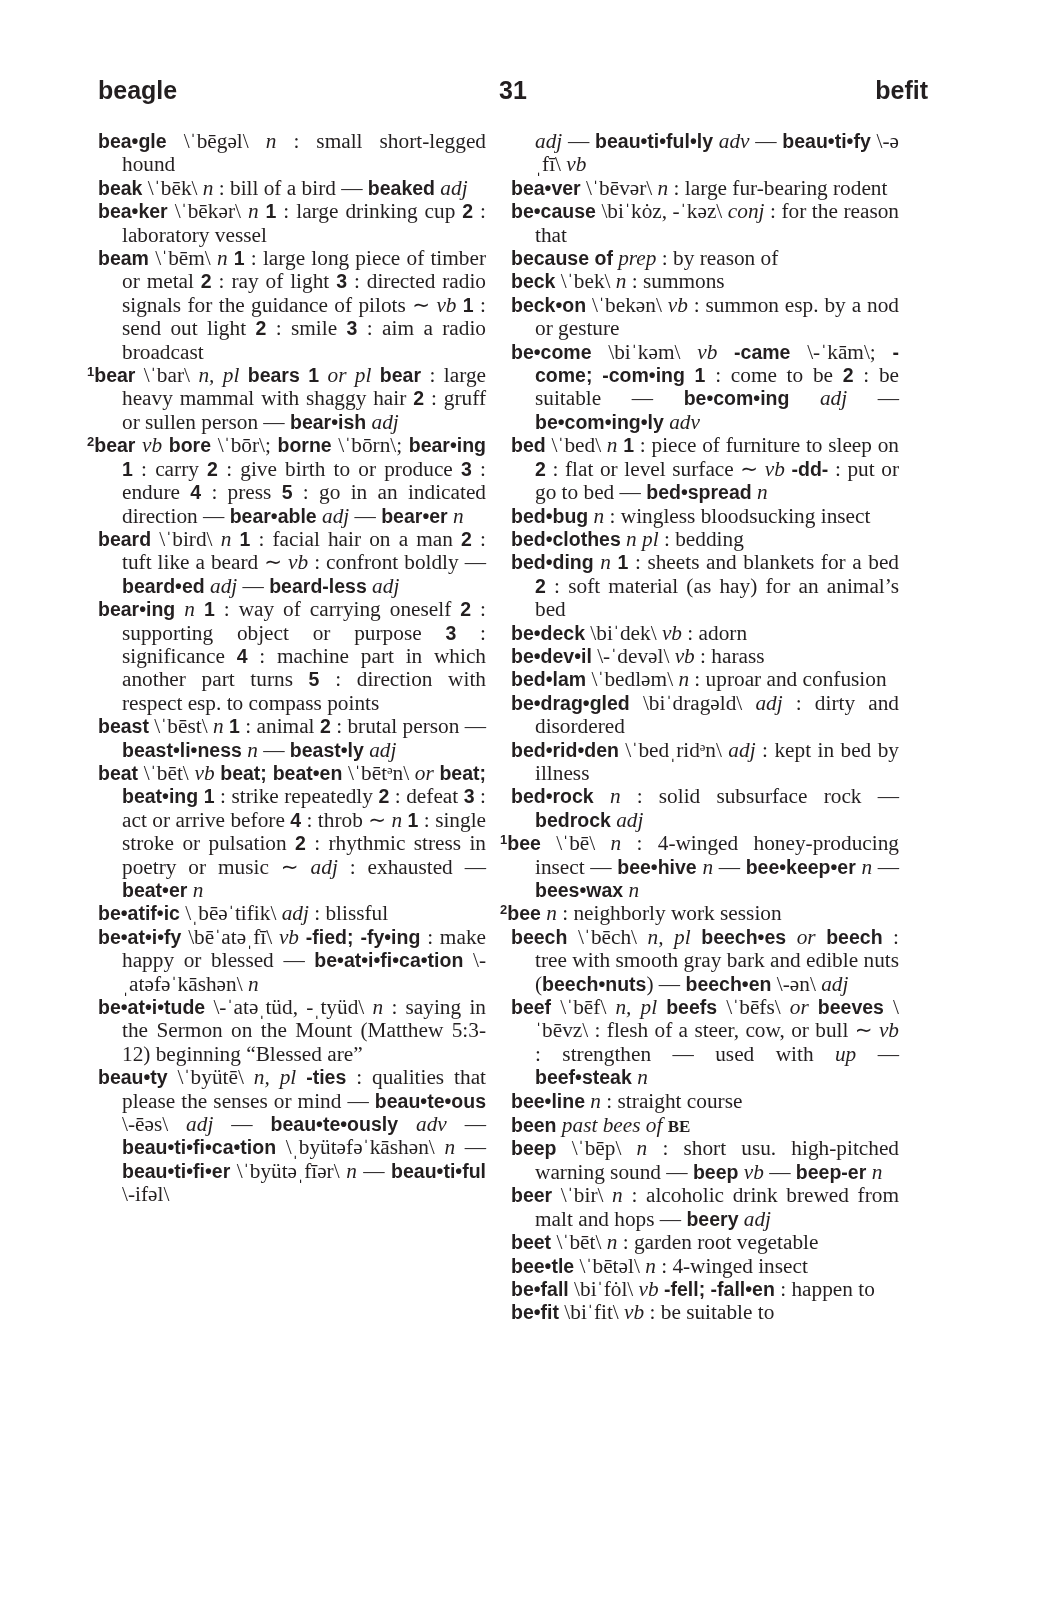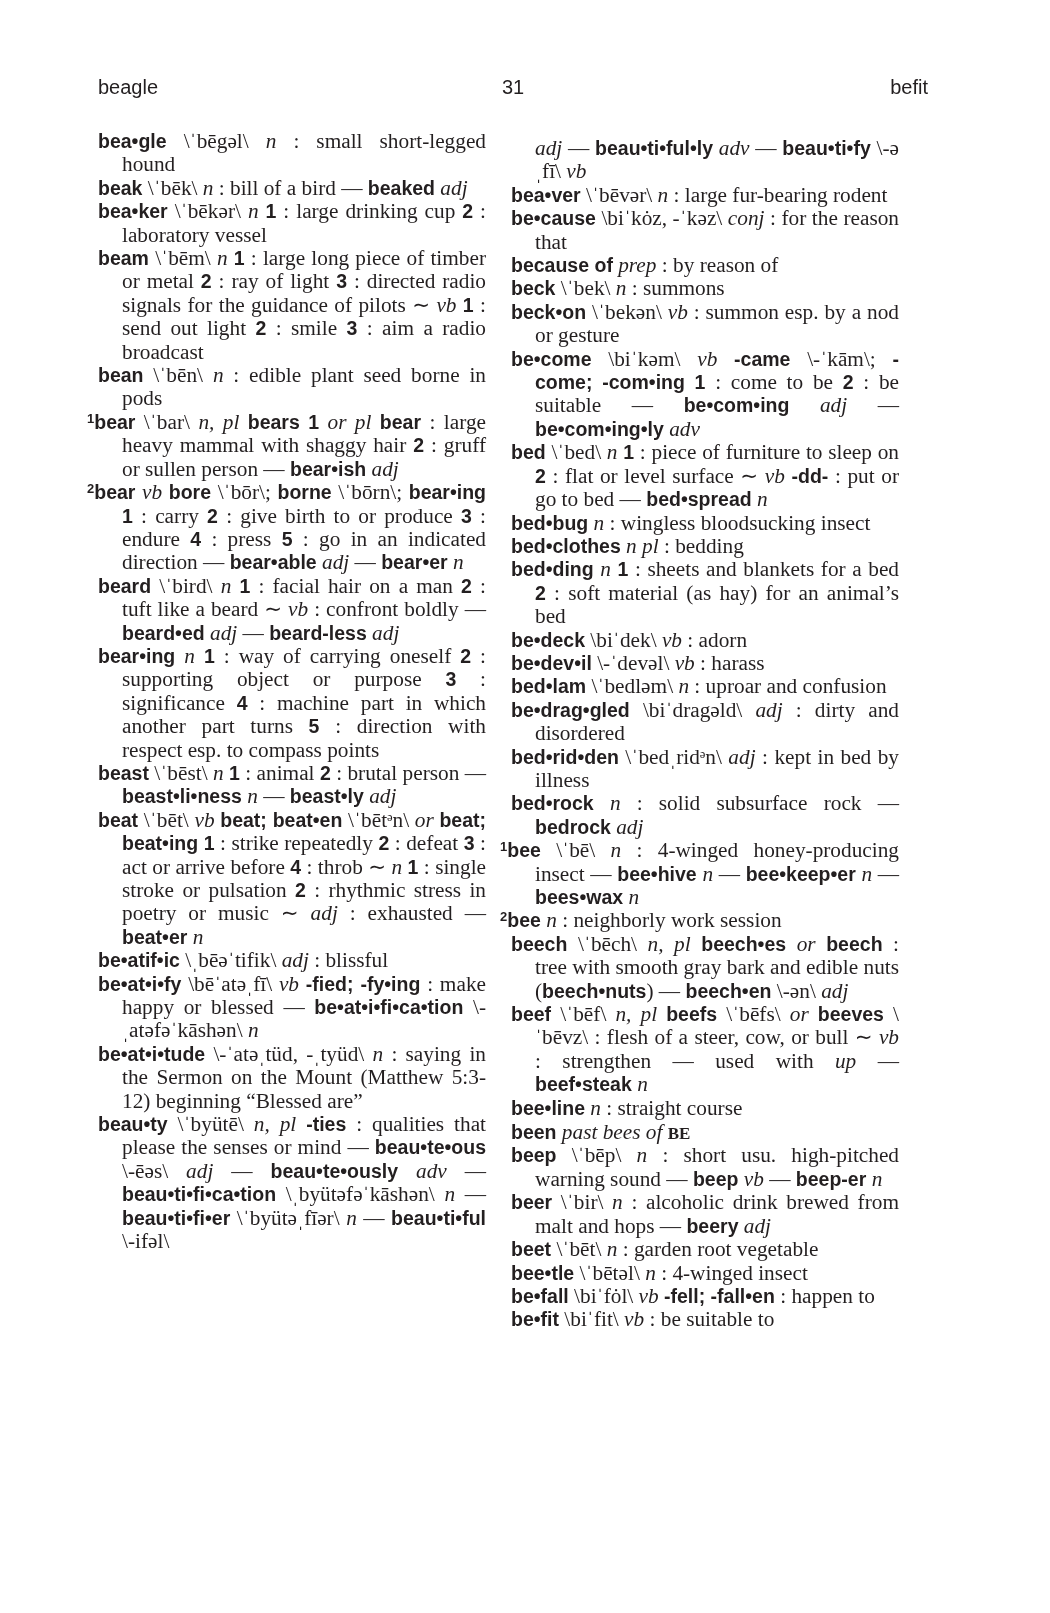--- a/index.html
+++ b/index.html
@@ -1,27 +1,27 @@
 <!DOCTYPE html>
 <html><head>
 <meta charset="utf-8">
 <style>
   html, body { margin:0; padding:0; background:#ffffff; }
   body { width:1050px; height:1613px; position:relative; overflow:hidden; color:#231f20; }
   .header { position:absolute; top:76px; left:98px; width:830px; height:34px;
-    font-family:"Liberation Sans", sans-serif; font-weight:normal; font-size:20px; }
+    font-family:"Liberation Sans", sans-serif; font-weight:bold; font-size:25px; }
   .header .left { position:absolute; left:0; top:0; }
   .header .center { position:absolute; left:0; width:100%; text-align:center; top:0; }
   .header .right { position:absolute; right:0; top:0;margin-left:40px; }
   .col { position:absolute; top:130px; width:388px;
     font-family:"Liberation Serif", serif; font-size:21.3px; line-height:23.4px; text-align:justify; }
   .col.left { left:98px; }
   .col.right { left:511px; }
   .entry { padding-left:24px; text-indent:-24px; margin:0; }
-  .entry.cont { padding-left:24px; text-indent:0;margin-top:7px; }
+  .entry.cont { padding-left:24px; text-indent:0; }
   .b { font-family:"Liberation Sans", sans-serif; font-weight:bold; font-size:19.5px; }
   .n { font-family:"Liberation Sans", sans-serif; font-weight:bold; font-size:19.5px; }
   .i { font-style:italic; }
   .s { font-family:"Liberation Sans", sans-serif; font-weight:bold; font-size:13px; vertical-align:6px; line-height:0; }
   .sc { font-variant:small-caps; font-weight:bold; font-size:24px; }
   .homo { margin-left:-11px; }
 </style>
 </head>
 <body>
 
@@ -29,21 +29,20 @@
   <span class="left">beagle</span>
   <span class="center">31</span>
   <span class="right">befit</span>
 </div>
 
 <div class="col left">
     <p class="entry"><span class="b">bea•gle</span><span class="r"> \ˈbēgəl\ </span><span class="i">n</span><span class="r"> : small short-legged hound</span></p>
     <p class="entry"><span class="b">beak</span><span class="r"> \ˈbēk\ </span><span class="i">n</span><span class="r"> : bill of a bird — </span><span class="b">beaked</span><span class="r"> </span><span class="i">adj</span></p>
     <p class="entry"><span class="b">bea•ker</span><span class="r"> \ˈbēkər\ </span><span class="i">n</span><span class="r">  </span><span class="n">1</span><span class="r"> : large drinking cup  </span><span class="n">2</span><span class="r"> : laboratory vessel</span></p>
     <p class="entry"><span class="b">beam</span><span class="r"> \ˈbēm\ </span><span class="i">n</span><span class="r">  </span><span class="n">1</span><span class="r"> : large long piece of timber or metal  </span><span class="n">2</span><span class="r"> : ray of light  </span><span class="n">3</span><span class="r"> : directed radio signals for the guidance of pilots ∼ </span><span class="i">vb</span><span class="r">  </span><span class="n">1</span><span class="r"> : send out light  </span><span class="n">2</span><span class="r"> : smile  </span><span class="n">3</span><span class="r"> : aim a radio broadcast</span></p>
-    <p class="entry"><span class="b">bean</span><span class="r"> \ˈbēn\ </span><span class="i">n</span><span class="r"> : edible plant seed borne in pods</span></p>
     <p class="entry"><span class="s homo">1</span><span class="b">bear</span><span class="r"> \ˈbar\ </span><span class="i">n, pl</span><span class="r"> </span><span class="b">bears</span><span class="r">  </span><span class="n">1</span><span class="r"> </span><span class="i">or pl</span><span class="r"> </span><span class="b">bear</span><span class="r"> : large heavy mammal with shaggy hair  </span><span class="n">2</span><span class="r"> : gruff or sullen person — </span><span class="b">bear•ish</span><span class="r"> </span><span class="i">adj</span></p>
     <p class="entry"><span class="s homo">2</span><span class="b">bear</span><span class="r"> </span><span class="i">vb</span><span class="r"> </span><span class="b">bore</span><span class="r"> \ˈbōr\; </span><span class="b">borne</span><span class="r"> \ˈbōrn\; </span><span class="b">bear•ing</span><span class="r">  </span><span class="n">1</span><span class="r"> : carry  </span><span class="n">2</span><span class="r"> : give birth to or produce  </span><span class="n">3</span><span class="r"> : endure  </span><span class="n">4</span><span class="r"> : press  </span><span class="n">5</span><span class="r"> : go in an indicated direction — </span><span class="b">bear•able</span><span class="r"> </span><span class="i">adj</span><span class="r"> — </span><span class="b">bear•er</span><span class="r"> </span><span class="i">n</span></p>
     <p class="entry"><span class="b">beard</span><span class="r"> \ˈbird\ </span><span class="i">n</span><span class="r">  </span><span class="n">1</span><span class="r"> : facial hair on a man  </span><span class="n">2</span><span class="r"> : tuft like a beard ∼ </span><span class="i">vb</span><span class="r"> : confront boldly — </span><span class="b">beard•ed</span><span class="r"> </span><span class="i">adj</span><span class="r"> — </span><span class="b">beard-less</span><span class="r"> </span><span class="i">adj</span></p>
     <p class="entry"><span class="b">bear•ing</span><span class="r"> </span><span class="i">n</span><span class="r">  </span><span class="n">1</span><span class="r"> : way of carrying oneself  </span><span class="n">2</span><span class="r"> : supporting object or purpose  </span><span class="n">3</span><span class="r"> : significance  </span><span class="n">4</span><span class="r"> : machine part in which another part turns  </span><span class="n">5</span><span class="r"> : direction with respect esp. to compass points</span></p>
     <p class="entry"><span class="b">beast</span><span class="r"> \ˈbēst\ </span><span class="i">n</span><span class="r">  </span><span class="n">1</span><span class="r"> : animal  </span><span class="n">2</span><span class="r"> : brutal person — </span><span class="b">beast•li•ness</span><span class="r"> </span><span class="i">n</span><span class="r"> — </span><span class="b">beast•ly</span><span class="r"> </span><span class="i">adj</span></p>
     <p class="entry"><span class="b">beat</span><span class="r"> \ˈbēt\ </span><span class="i">vb</span><span class="r"> </span><span class="b">beat; beat•en</span><span class="r"> \ˈbētᵊn\ </span><span class="i">or</span><span class="r"> </span><span class="b">beat; beat•ing</span><span class="r">  </span><span class="n">1</span><span class="r"> : strike repeatedly  </span><span class="n">2</span><span class="r"> : defeat  </span><span class="n">3</span><span class="r"> : act or arrive before  </span><span class="n">4</span><span class="r"> : throb ∼ </span><span class="i">n</span><span class="r">  </span><span class="n">1</span><span class="r"> : single stroke or pulsation  </span><span class="n">2</span><span class="r"> : rhythmic stress in poetry or music ∼ </span><span class="i">adj</span><span class="r"> : exhausted — </span><span class="b">beat•er</span><span class="r"> </span><span class="i">n</span></p>
     <p class="entry"><span class="b">be•atif•ic</span><span class="r"> \ˌbēəˈtifik\ </span><span class="i">adj</span><span class="r"> : blissful</span></p>
     <p class="entry"><span class="b">be•at•i•fy</span><span class="r"> \bēˈatəˌfī\ </span><span class="i">vb</span><span class="r"> </span><span class="b">-fied; -fy•ing</span><span class="r"> : make happy or blessed — </span><span class="b">be•at•i•fi•ca•tion</span><span class="r"> \-ˌatəfəˈkāshən\ </span><span class="i">n</span></p>
     <p class="entry"><span class="b">be•at•i•tude</span><span class="r"> \-ˈatəˌtüd, -ˌtyüd\ </span><span class="i">n</span><span class="r"> : saying in the Sermon on the Mount (Matthew 5:3-12) beginning “Blessed are”</span></p>
     <p class="entry"><span class="b">beau•ty</span><span class="r"> \ˈbyütē\ </span><span class="i">n, pl</span><span class="r"> </span><span class="b">-ties</span><span class="r"> : qualities that please the senses or mind — </span><span class="b">beau•te•ous</span><span class="r"> \-ēəs\ </span><span class="i">adj</span><span class="r"> — </span><span class="b">beau•te•ously</span><span class="r"> </span><span class="i">adv</span><span class="r"> — </span><span class="b">beau•ti•fi•ca•tion</span><span class="r"> \ˌbyütəfəˈkāshən\ </span><span class="i">n</span><span class="r"> — </span><span class="b">beau•ti•fi•er</span><span class="r"> \ˈbyütəˌfīər\ </span><span class="i">n</span><span class="r"> — </span><span class="b">beau•ti•ful</span><span class="r"> \-ifəl\</span></p>

